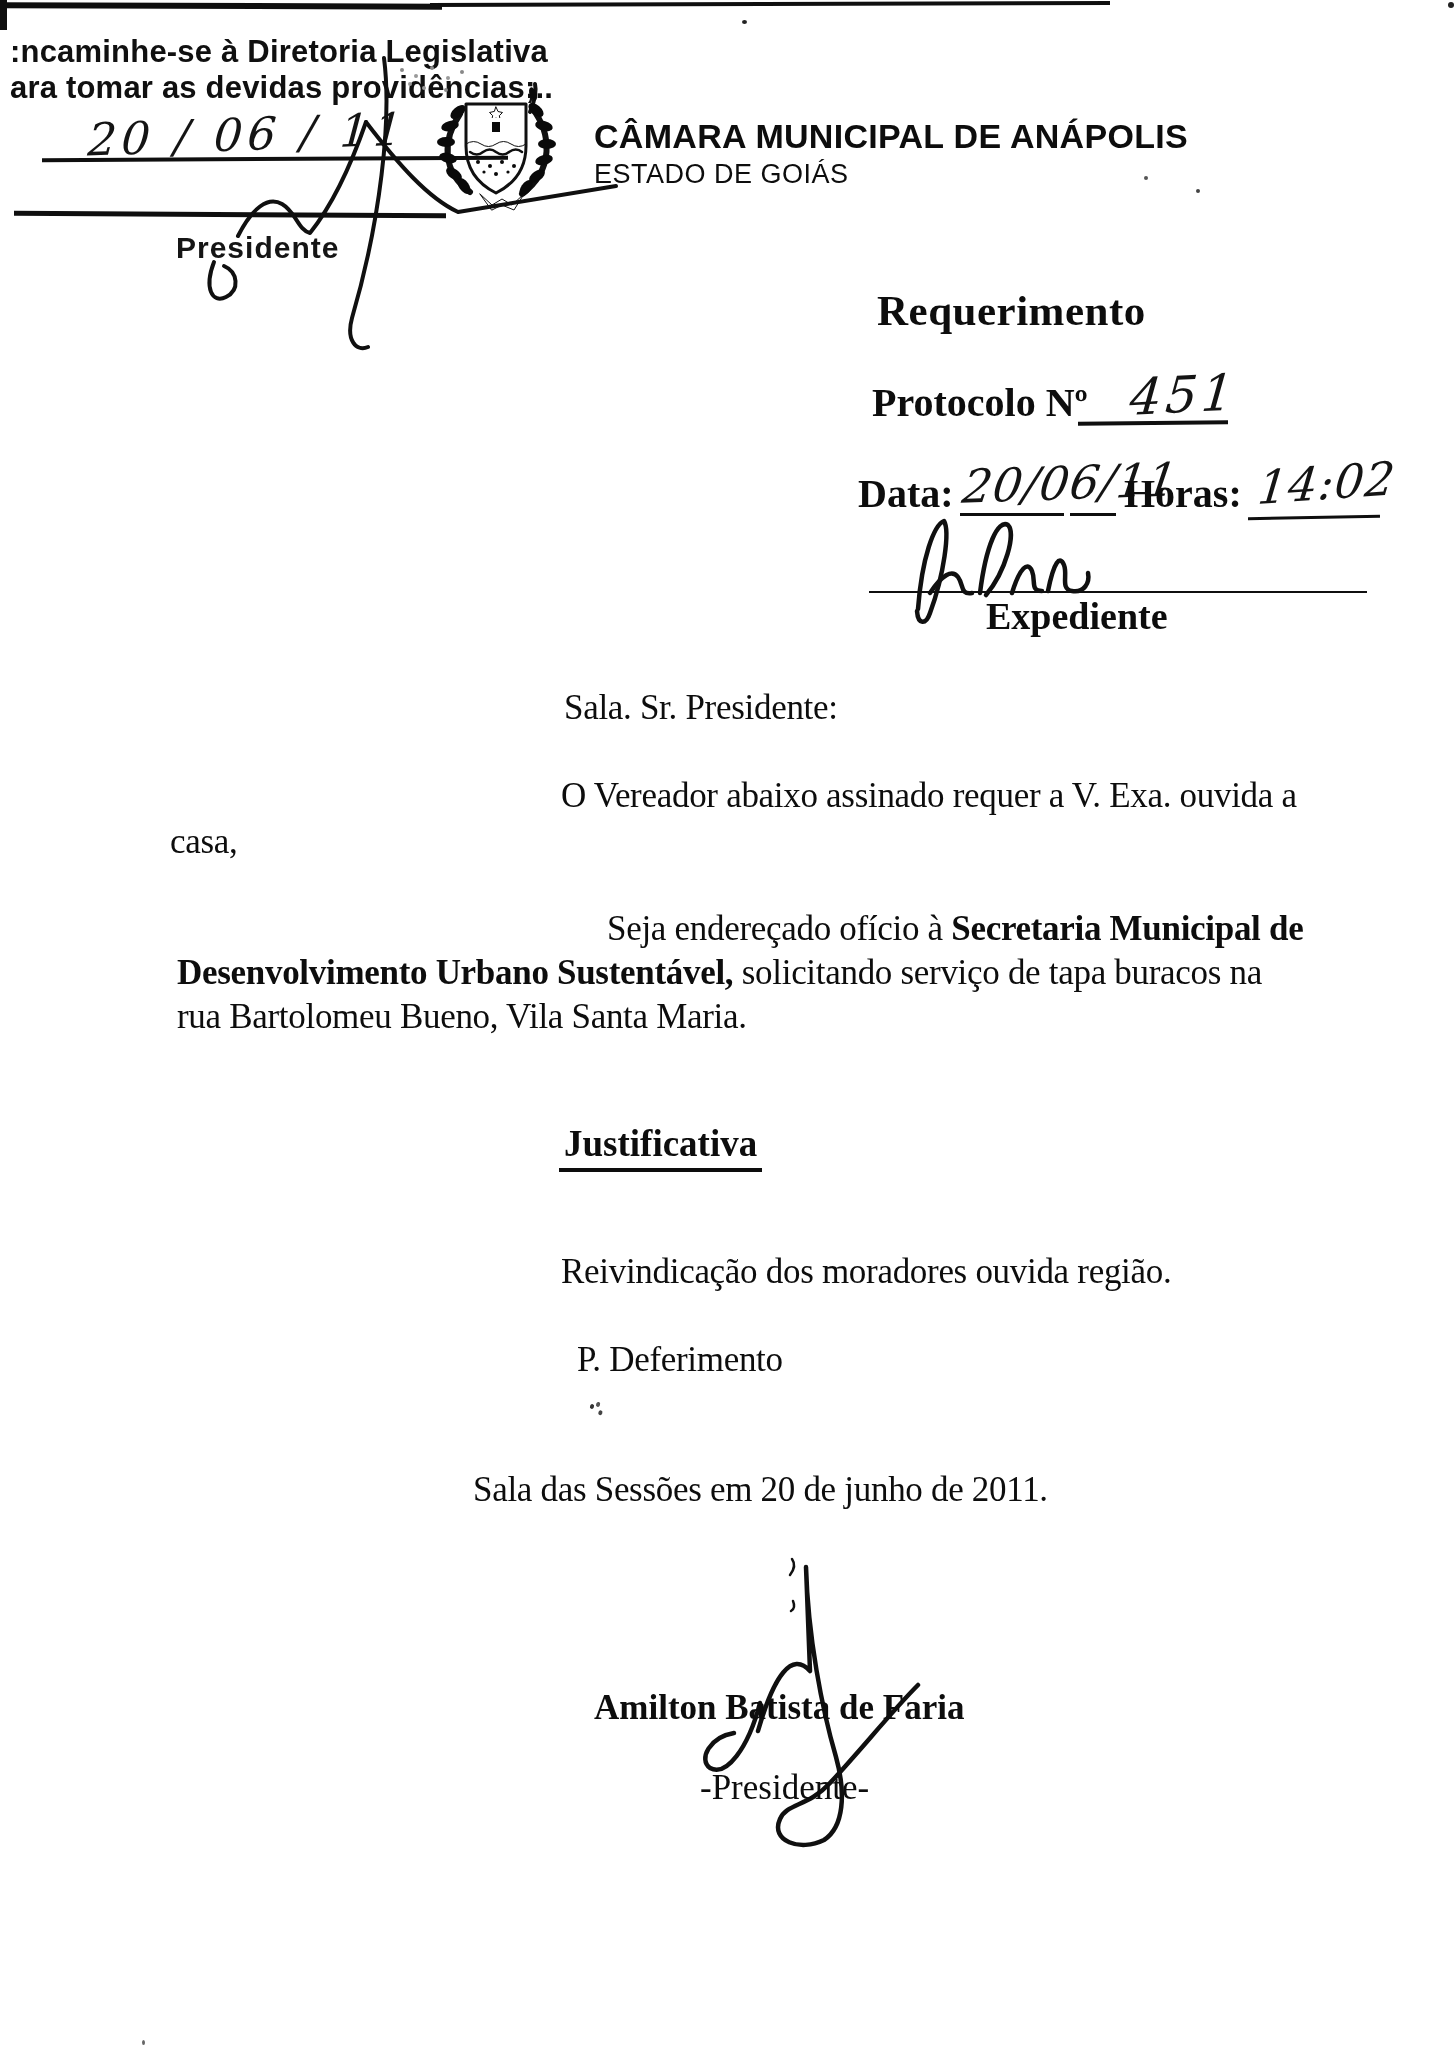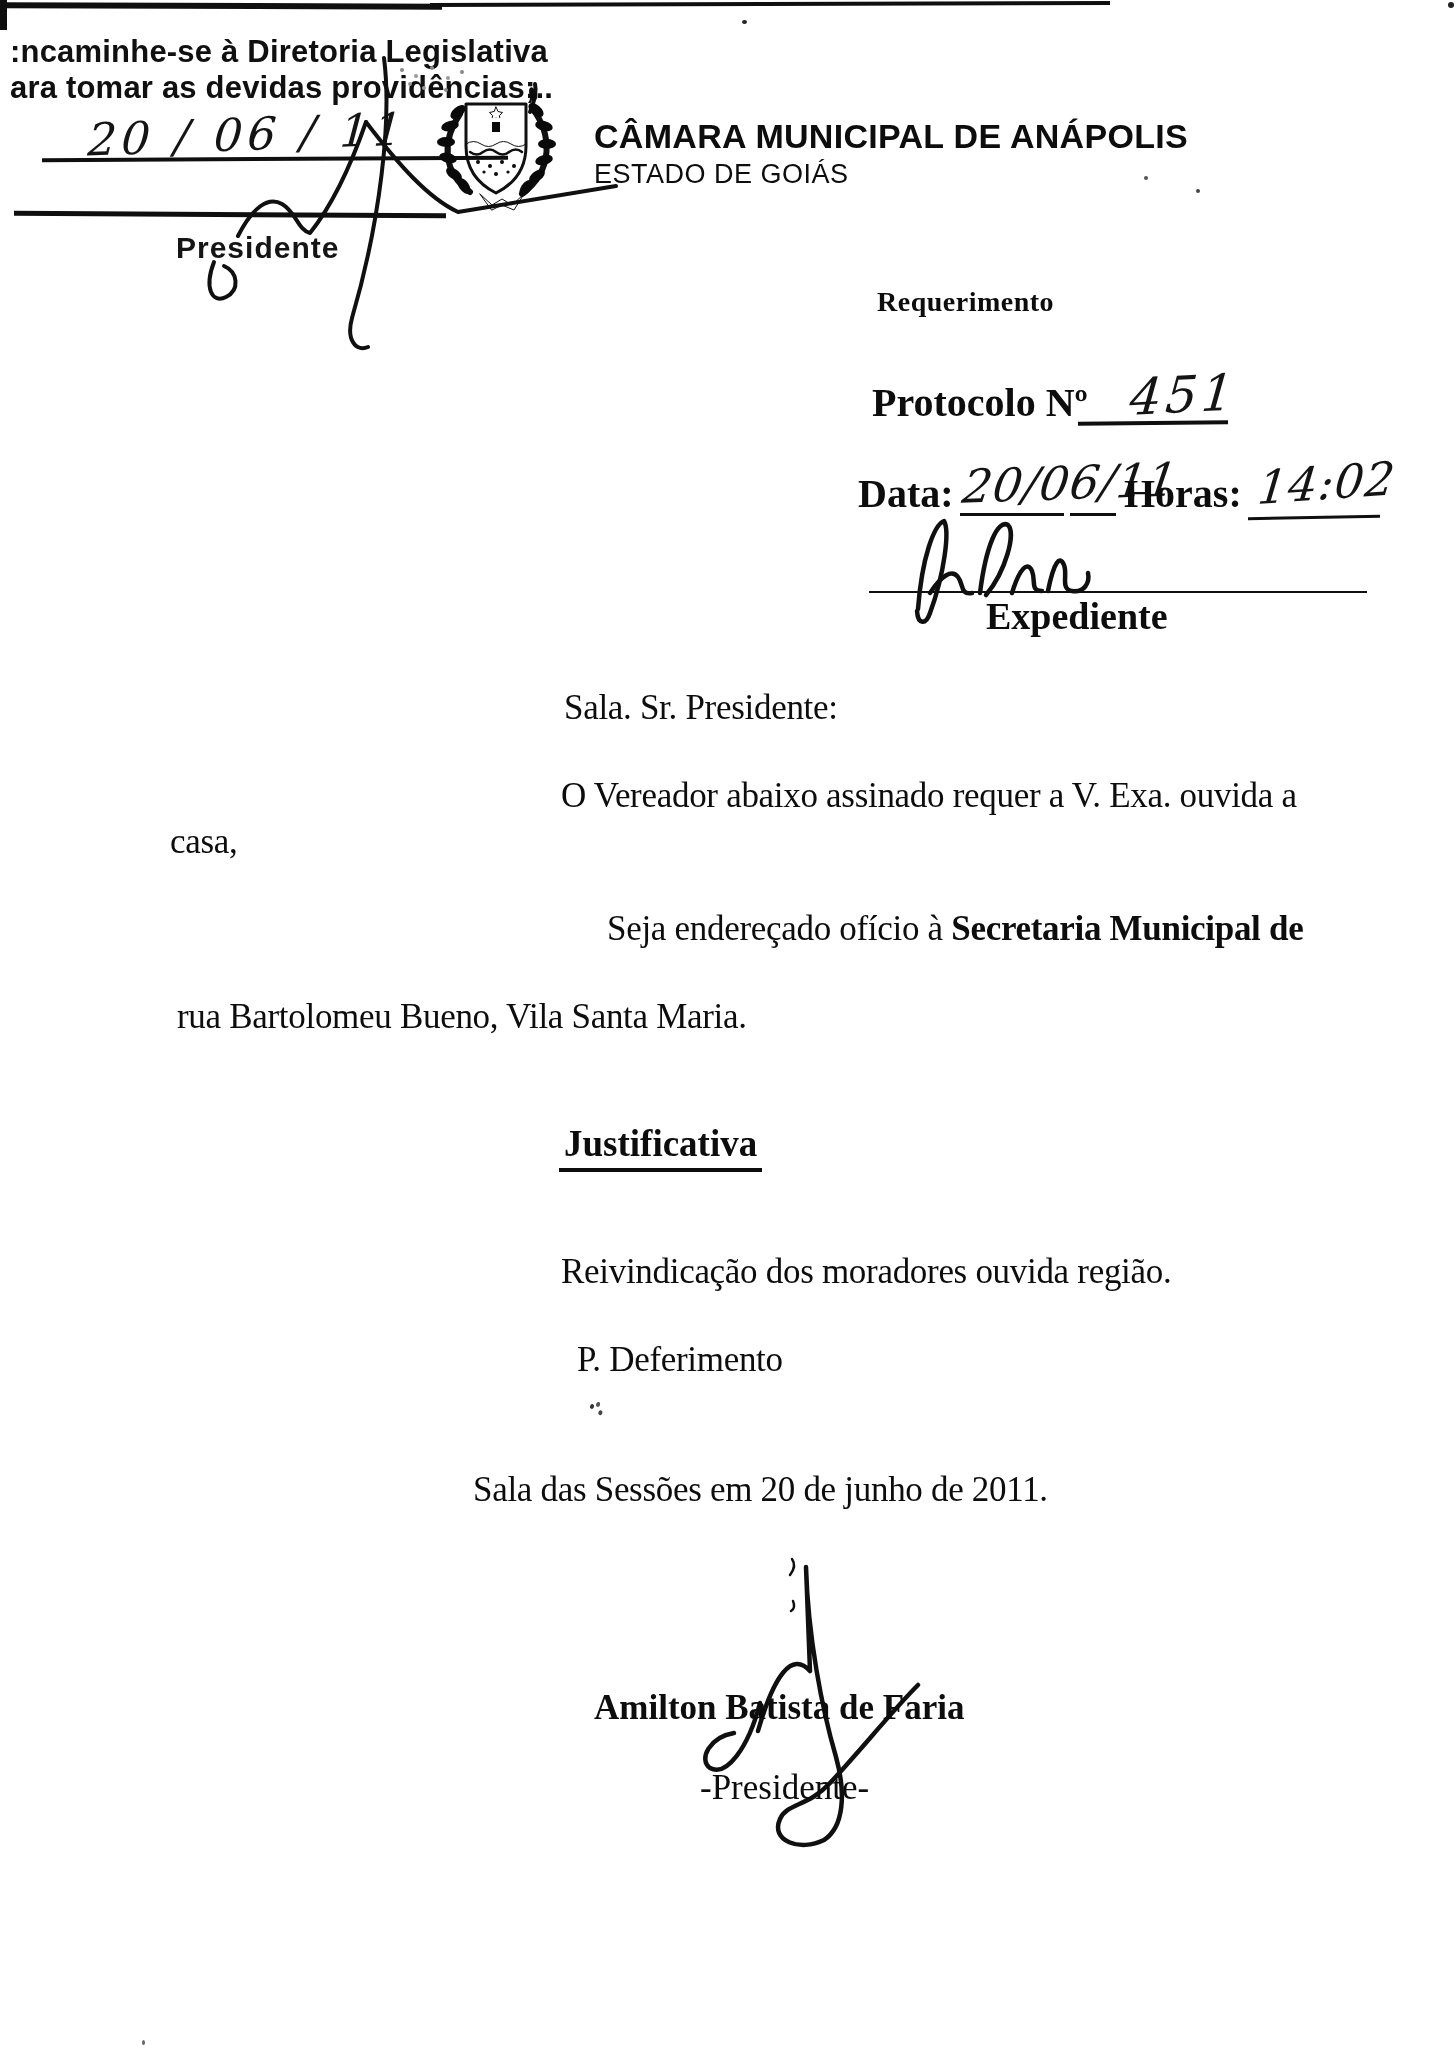--- a/index.html
+++ b/index.html
@@ -5,21 +5,21 @@
   html,body{margin:0;padding:0;background:#777;}
   .page{position:relative;width:1456px;height:2064px;background:#ffffff;overflow:hidden;
         font-family:"Liberation Serif", serif;color:#0d0d0d;}
   .abs{position:absolute;white-space:nowrap;}
   .sans{font-family:"Liberation Sans", sans-serif;}
   .serif{font-family:"Liberation Serif", serif;}
   .b{font-weight:bold;}
   .stamp{font-size:31px;font-weight:bold;letter-spacing:0.2px;color:#101010;}
   .org{font-size:34px;letter-spacing:0.3px;}
   .state{font-size:27px;letter-spacing:0.5px;}
-  .doctitle{font-size:28px;letter-spacing:0.5px;}
+  .doctitle{font-size:43px;letter-spacing:0.5px;}
   .fieldlbl{font-size:40px;}
   .body-t{font-size:35px;letter-spacing:-0.3px;}
   .hw{font-family:"DejaVu Serif", serif;font-style:italic;color:#141414;}
   .rule{position:absolute;background:#0f0f0f;}
   .speck{position:absolute;background:#222;border-radius:50%;}
   .underline-j{border-bottom:4px solid #0d0d0d;padding:0 5px 3px 5px;text-align:center;}
   svg.ink{position:absolute;overflow:visible;}
   svg.ink path{fill:none;stroke:#101010;stroke-linecap:round;stroke-linejoin:round;}
 </style>
 </head>
@@ -120,20 +120,23 @@
   <div class="abs serif b" style="left:986px;top:594px;font-size:38px;">Expediente</div>
 
   <div class="abs serif body-t" style="left:564px;top:688px;">Sala. Sr. Presidente:</div>
 
   <div class="abs serif body-t" style="left:561px;top:776px;">O Vereador abaixo assinado requer a V. Exa. ouvida a</div>
   <div class="abs serif body-t" style="left:170px;top:822px;">casa,</div>
 
   <div class="abs serif body-t" style="left:607px;top:909px;">
     <span>Seja endereçado ofício à </span><span class="b">Secretaria Municipal de</span>
   </div>
+  <div class="abs serif body-t" style="left:177px;top:953px;">
+    <span class="b">Desenvolvimento Urbano Sustentável,</span><span> solicitando serviço de tapa buracos na</span>
+  </div>
   <div class="abs serif body-t" style="left:177px;top:997px;">rua Bartolomeu Bueno, Vila Santa Maria.</div>
 
   <div class="abs serif b underline-j" style="left:559px;top:1122px;font-size:37px;">Justificativa</div>
 
   <div class="abs serif body-t" style="left:561px;top:1252px;">Reivindicação dos moradores ouvida região.</div>
 
   <div class="abs serif body-t" style="left:577px;top:1340px;">P. Deferimento</div>
   <div class="speck" style="left:590px;top:1404px;width:4px;height:5px;background:#333;box-shadow:10px 3px 0 #444, 5px -4px 0 #555;transform:rotate(20deg);"></div>
 
   <div class="abs serif body-t" style="left:473px;top:1470px;">Sala das Sessões em 20 de junho de 2011.</div>

